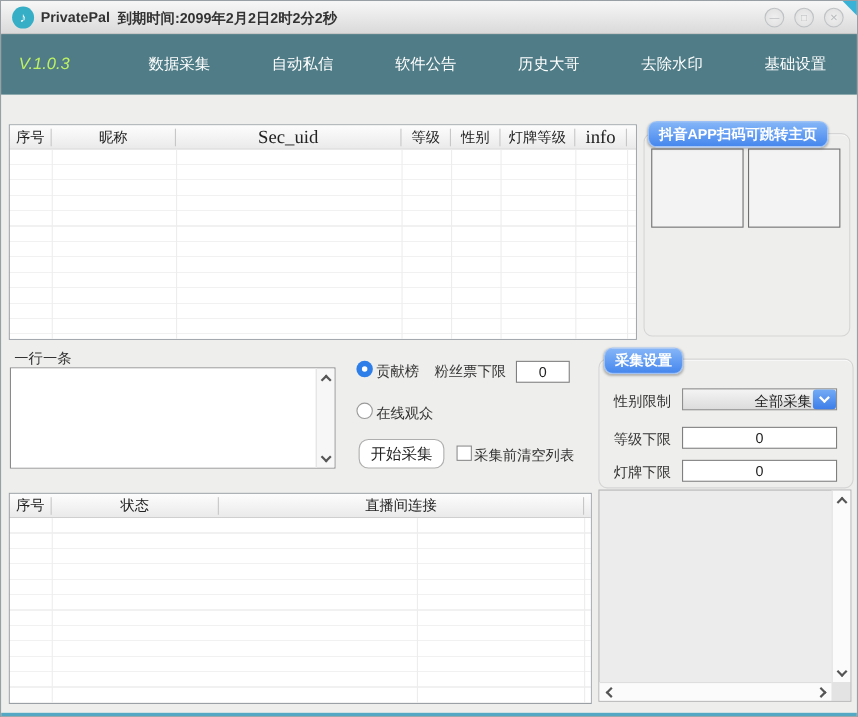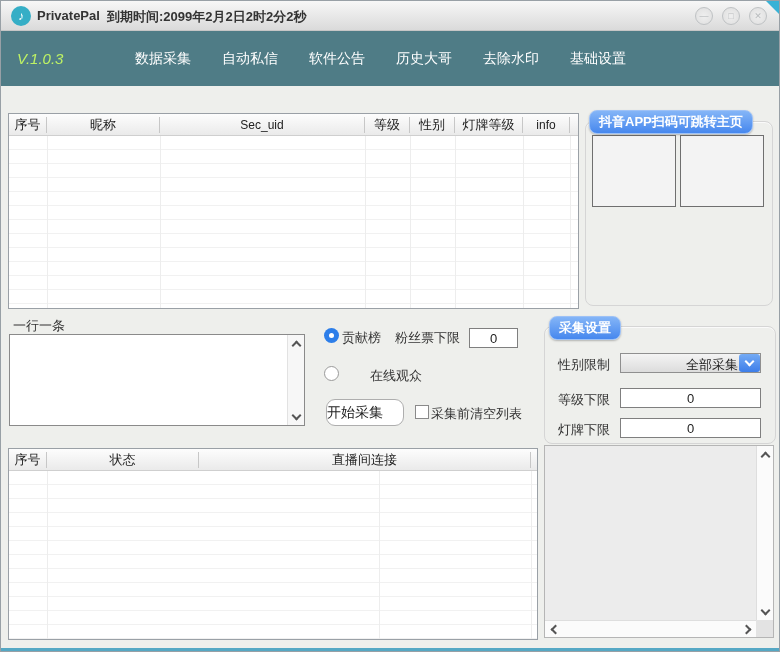--- a/index.html
+++ b/index.html
@@ -16,30 +16,30 @@
   .expiry    { position:absolute; left:106px; top:7px; font-size:13px; font-weight:bold; color:#333; }
   .win-btn { position:absolute; top:6px; width:18px; height:18px; border-radius:50%;
              background:radial-gradient(#efefef,#dedede); border:1px solid #bfc2c4;
              color:#b9bcbe; font-size:9px; line-height:16px; text-align:center; }
   .corner-fold { position:absolute; right:0; top:0; width:0; height:0;
                  border-top:13px solid #38b2d6; border-left:13px solid transparent; }
 
   
   .navbar { position:absolute; left:0; top:30px; width:100%; height:55px; background:#4f7c86; }
   .version { position:absolute; left:16px; top:19px; color:#bef264; font-size:15px;font-style:italic; }
-  .nav-menu { position:absolute; left:134px; top:0; height:55px; display:flex; gap:31px; align-items:center;text-align:right; }
+  .nav-menu { position:absolute; left:134px; top:0; height:55px; display:flex; gap:56px; align-items:center;text-align:right; }
   .nav-item { color:#fff; font-size:14px; white-space:nowrap; cursor:default; }
 
   
   .tbl { position:absolute; background:#fff; border:1px solid #9aa0a6; }
   .tbl-header { display:flex; height:22px; background:linear-gradient(#fdfdfd,#eaeaea);
                 border-bottom:1px solid #cfcfcf;text-align:right; }
   .th { display:flex; align-items:center; justify-content:center; font-size:13px; color:#222;
         border-right:1px solid #c7c7c7; height:16px; margin-top:3px; }
-  .th-mono { font-family:Liberation Sans, sans-serif; font-size:12px; }
+  .th-mono { font-family:Liberation Serif, serif; font-size:17px; }
   .tbl-body { position:relative; width:100%; height:calc(100% - 22px);
               background:repeating-linear-gradient(to bottom,#ffffff 0 13px,#f1f1f1 13px 14px); }
   .vline { position:absolute; top:0; bottom:0; width:1px; background:#ededed; }
 
   
   .u0{width:38px}.u1{width:113px}.u2{width:205px}.u3{width:45px}.u4{width:45px}.u5{width:68px}.u6{width:47px}
   .stub{flex:1;border-right:none}
   
   .r0{width:38px}.r1{width:332px}.r2{width:152px}
 
@@ -54,21 +54,21 @@
   
   .lbl { position:absolute; font-size:13px; color:#333; white-space:nowrap; }
   .radio { position:absolute; width:15px; height:15px; border-radius:50%; }
   .radio.on  { background:#2d7ee9; }
   .radio.on::after { content:""; position:absolute; left:5px; top:5px; width:5px; height:5px;
                      border-radius:50%; background:#fff; }
   .radio.off { background:#fff; border:1px solid #9a9a9a; }
   .txt-input { position:absolute; border:1px solid #7f7f7f; background:#fff; font-size:13px;
                text-align:center; color:#222; font-family:inherit; }
   .btn { position:absolute; background:#fff; border:1px solid #aeaeae; border-radius:9px;
-         font-size:14px; color:#222; text-align:left; }
+         font-size:14px; color:#222; text-align:center; }
   .checkbox { position:absolute; width:14px; height:14px; background:#fff; border:1px solid #8a8a8a; }
 
   
   .ta-wrap { position:absolute; left:8px; top:333px; width:296px; height:92px;
              background:#fff; border:1px solid #8a8a8a; }
   .ta { position:absolute; left:0; top:0; width:278px; height:90px; border:none; resize:none;
         outline:none; background:#fff; font-family:inherit; font-size:12px; }
   .sb-v { position:absolute; right:0; top:0; width:17px; bottom:0; background:#f7f7f7;
           border-left:1px solid #e2e2e2; }
   .sb-btn { position:absolute; width:17px; height:17px; display:flex; align-items:center; justify-content:center; }
@@ -166,21 +166,21 @@
         </div>
     </div>
   </div>
 
   <div class="radio on" style="left:323px; top:327px;"></div>
   <div class="lbl" style="left:341px; top:328px;">贡献榜</div>
   <div class="lbl" style="left:394px; top:328px;">粉丝票下限</div>
   <input class="txt-input" style="left: 468px; top: 327px; width: 49px; height: 20px;" value="0">
 
   <div class="radio off" style="left:323px; top:365px;"></div>
-  <div class="lbl" style="left:341px; top:366px;margin-left:28px;">在线观众</div>
+  <div class="lbl" style="left:341px; top:366px;">在线观众</div>
 
   <button class="btn" style="left:325px; top:398px; width:78px; height:27px;">开始采集</button>
   <div class="checkbox" style="left:414px; top:404px;"></div>
   <div class="lbl" style="left:430px; top:404px;">采集前清空列表</div>
 
   <div class="group" style="left:543px; top:325px; width:232px; height:118px;"></div>
   <div class="pill" style="left:548px; top:315px;">采集设置</div>
 
   <div class="lbl" style="left:557px; top:355px;">性别限制</div>
   <div class="dropdown" style="left:619px; top:352px; width:141px;">

